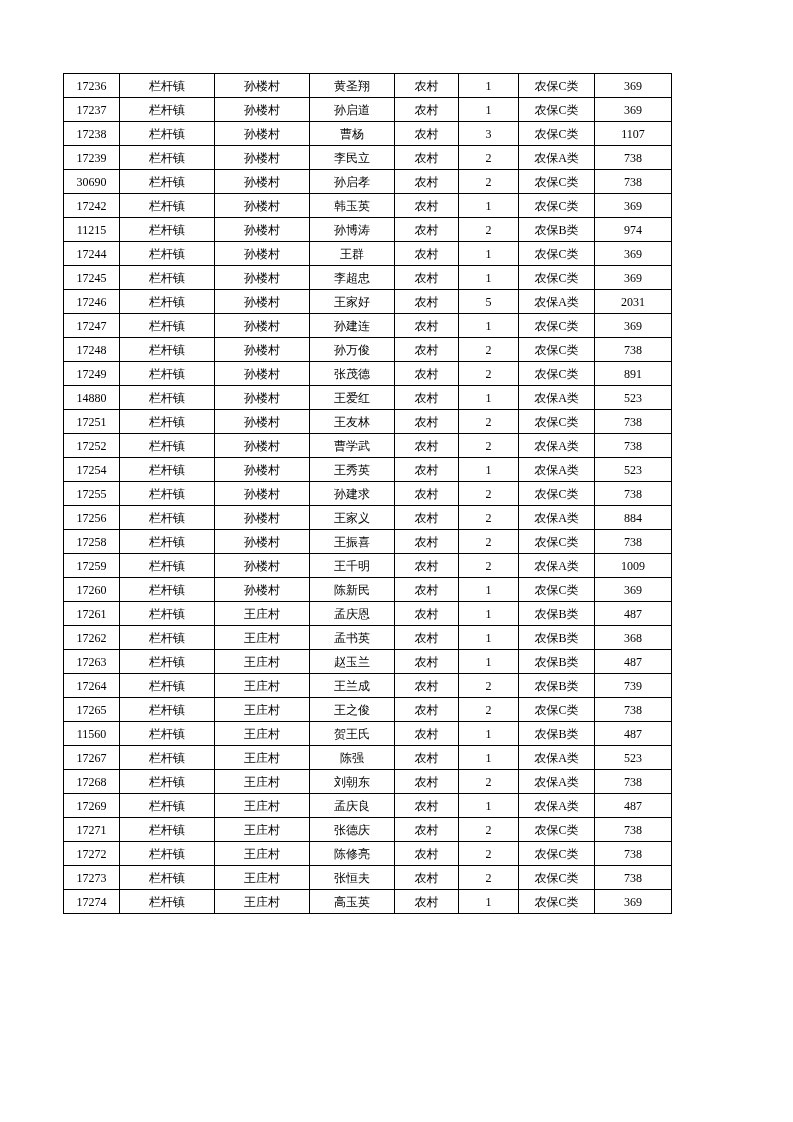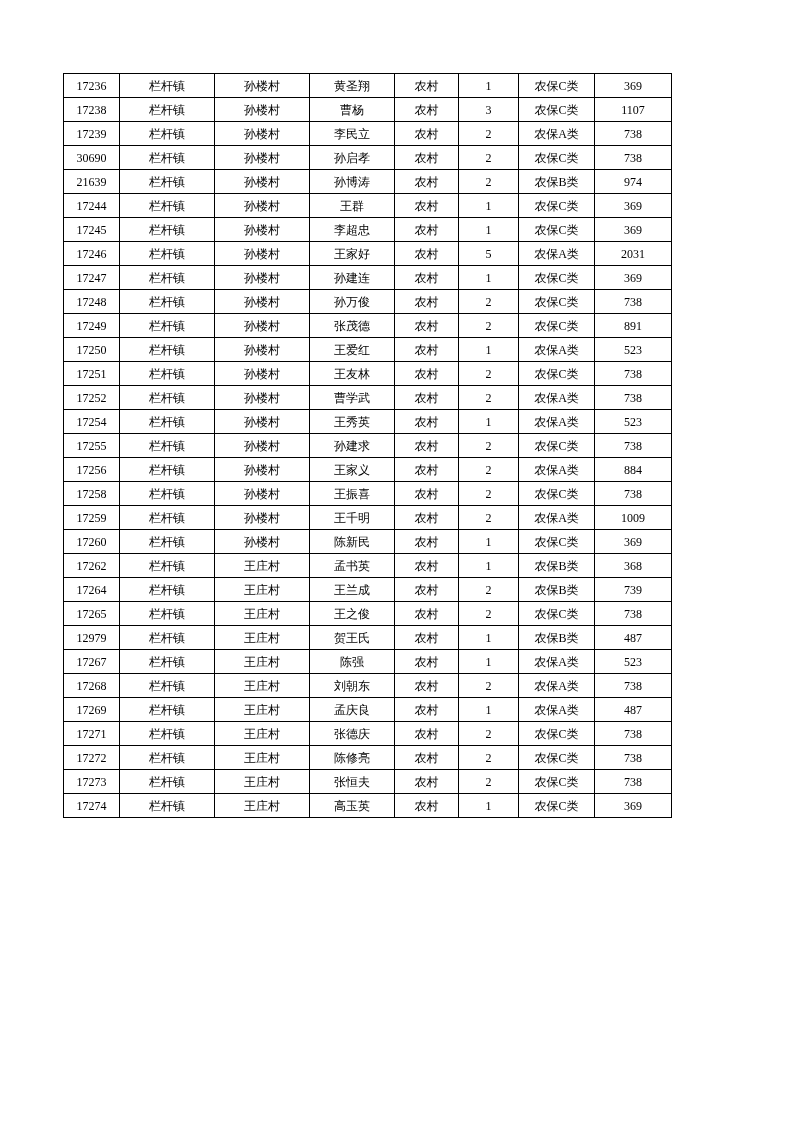--- a/index.html
+++ b/index.html
@@ -66,20 +66,30 @@
           <td>17236</td>
           <td>栏杆镇</td>
           <td>孙楼村</td>
           <td>黄圣翔</td>
           <td>农村</td>
           <td>1</td>
           <td>农保C类</td>
           <td>369</td>
         </tr>
         <tr>
+          <td>17237</td>
+          <td>栏杆镇</td>
+          <td>孙楼村</td>
+          <td>孙启道</td>
+          <td>农村</td>
+          <td>1</td>
+          <td>农保C类</td>
+          <td>369</td>
+        </tr>
+        <tr>
           <td>17238</td>
           <td>栏杆镇</td>
           <td>孙楼村</td>
           <td>曹杨</td>
           <td>农村</td>
           <td>3</td>
           <td>农保C类</td>
           <td>1107</td>
         </tr>
         <tr>
@@ -96,21 +106,31 @@
           <td>30690</td>
           <td>栏杆镇</td>
           <td>孙楼村</td>
           <td>孙启孝</td>
           <td>农村</td>
           <td>2</td>
           <td>农保C类</td>
           <td>738</td>
         </tr>
         <tr>
-          <td>21639</td>
+          <td>17242</td>
+          <td>栏杆镇</td>
+          <td>孙楼村</td>
+          <td>韩玉英</td>
+          <td>农村</td>
+          <td>1</td>
+          <td>农保C类</td>
+          <td>369</td>
+        </tr>
+        <tr>
+          <td>11215</td>
           <td>栏杆镇</td>
           <td>孙楼村</td>
           <td>孙博涛</td>
           <td>农村</td>
           <td>2</td>
           <td>农保B类</td>
           <td>974</td>
         </tr>
         <tr>
           <td>17244</td>
@@ -166,21 +186,21 @@
           <td>17249</td>
           <td>栏杆镇</td>
           <td>孙楼村</td>
           <td>张茂德</td>
           <td>农村</td>
           <td>2</td>
           <td>农保C类</td>
           <td>891</td>
         </tr>
         <tr>
-          <td>17250</td>
+          <td>14880</td>
           <td>栏杆镇</td>
           <td>孙楼村</td>
           <td>王爱红</td>
           <td>农村</td>
           <td>1</td>
           <td>农保A类</td>
           <td>523</td>
         </tr>
         <tr>
           <td>17251</td>
@@ -256,51 +276,71 @@
           <td>17260</td>
           <td>栏杆镇</td>
           <td>孙楼村</td>
           <td>陈新民</td>
           <td>农村</td>
           <td>1</td>
           <td>农保C类</td>
           <td>369</td>
         </tr>
         <tr>
+          <td>17261</td>
+          <td>栏杆镇</td>
+          <td>王庄村</td>
+          <td>孟庆恩</td>
+          <td>农村</td>
+          <td>1</td>
+          <td>农保B类</td>
+          <td>487</td>
+        </tr>
+        <tr>
           <td>17262</td>
           <td>栏杆镇</td>
           <td>王庄村</td>
           <td>孟书英</td>
           <td>农村</td>
           <td>1</td>
           <td>农保B类</td>
           <td>368</td>
         </tr>
         <tr>
+          <td>17263</td>
+          <td>栏杆镇</td>
+          <td>王庄村</td>
+          <td>赵玉兰</td>
+          <td>农村</td>
+          <td>1</td>
+          <td>农保B类</td>
+          <td>487</td>
+        </tr>
+        <tr>
           <td>17264</td>
           <td>栏杆镇</td>
           <td>王庄村</td>
           <td>王兰成</td>
           <td>农村</td>
           <td>2</td>
           <td>农保B类</td>
           <td>739</td>
         </tr>
         <tr>
           <td>17265</td>
           <td>栏杆镇</td>
           <td>王庄村</td>
           <td>王之俊</td>
           <td>农村</td>
           <td>2</td>
           <td>农保C类</td>
           <td>738</td>
         </tr>
         <tr>
-          <td>12979</td>
+          <td>11560</td>
           <td>栏杆镇</td>
           <td>王庄村</td>
           <td>贺王氏</td>
           <td>农村</td>
           <td>1</td>
           <td>农保B类</td>
           <td>487</td>
         </tr>
         <tr>
           <td>17267</td>

